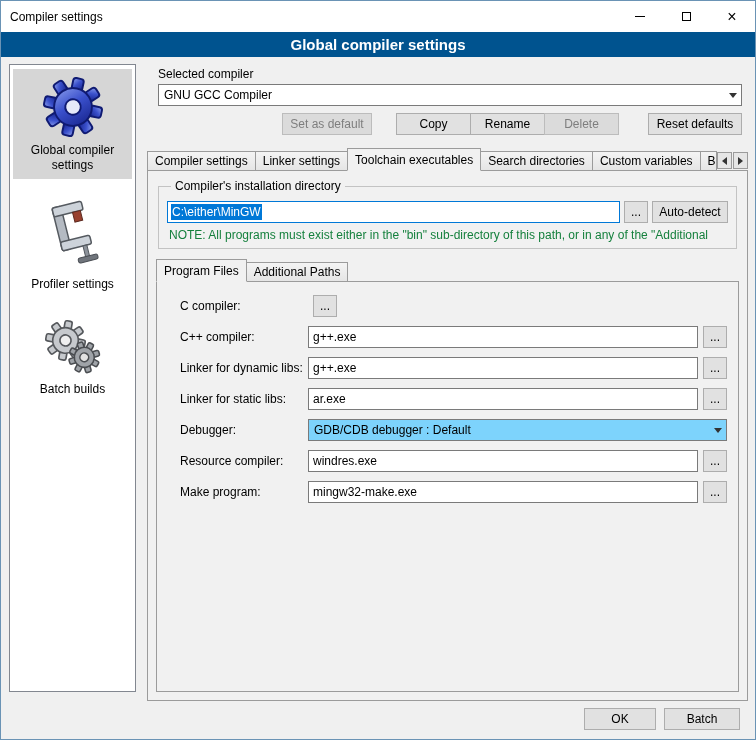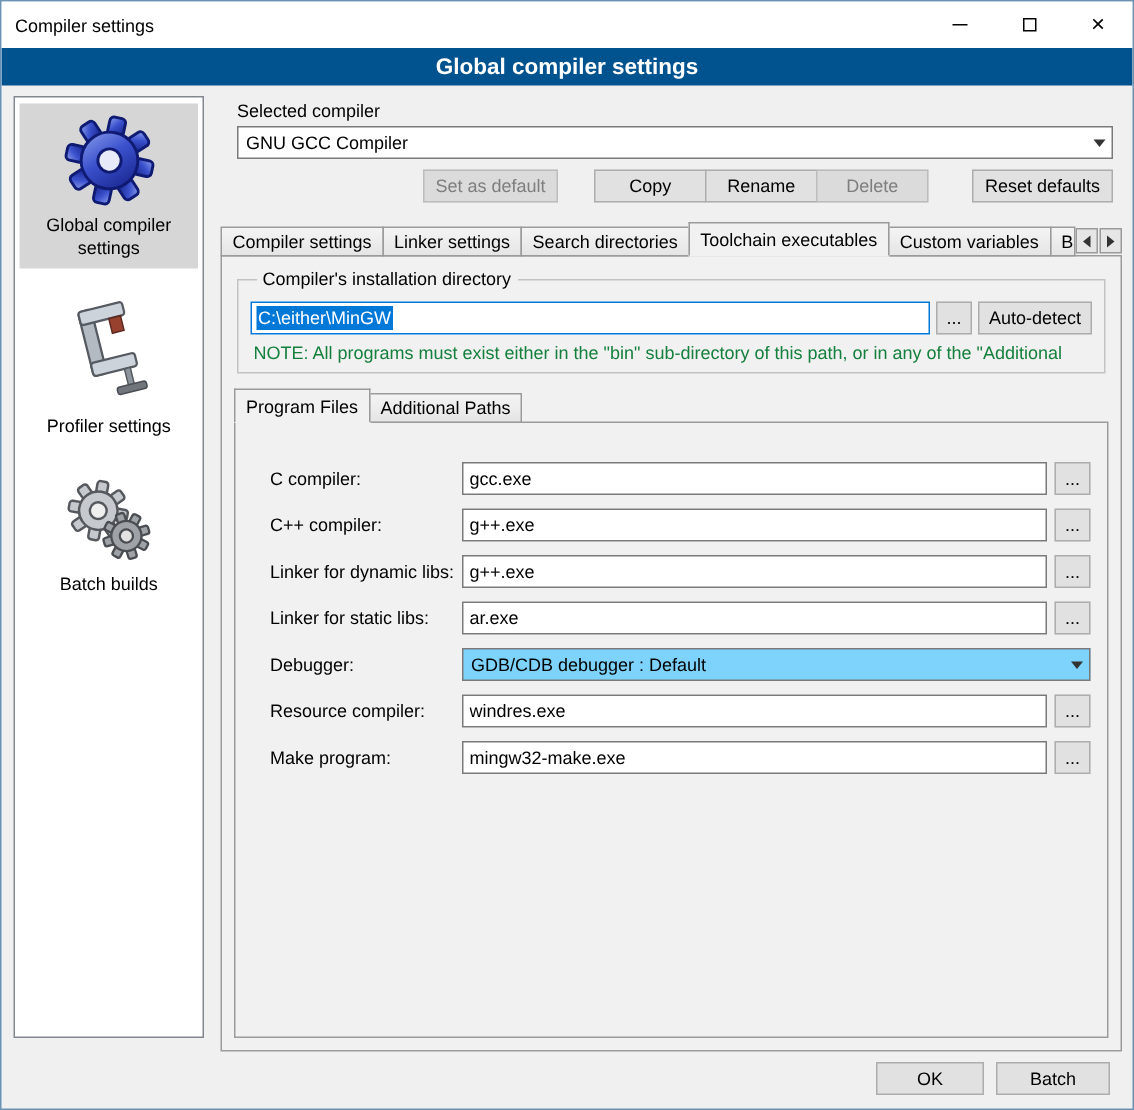--- a/index.html
+++ b/index.html
@@ -63,21 +63,21 @@
   .dir-input { flex: 1; height: 22px; border: 1px solid #0078d7; background: #fff; display: flex; align-items: center; padding: 0 3px; overflow: hidden; }
   .dir-input .sel { background: #0078d7; color: #fff; padding: 1px 1px; white-space: nowrap; }
   .dir-row .browse { width: 24px; margin-left: 4px; flex: 0 0 auto; }
   .dir-row .autodetect { width: 76px; margin-left: 4px; flex: 0 0 auto; }
   .note { margin: 5px 2px 0; color: #15803d; white-space: nowrap; overflow: hidden; }
 
   .subtabs { margin-top: 10px; }
 
   .sub-panel { flex: 1; border: 1px solid #9b9b9b; background: #f1f1f1; padding: 8px; min-height: 0; overflow: hidden; }
   .field-row { display: flex; align-items: center; margin: 0 3px 9px 15px; }
-  .field-row.first { margin-top: 18px; }
+  .field-row.first { margin-top: 5px; }
   .f-label { flex: 0 0 128px; white-space: nowrap; }
   input.text { flex: 1 1 auto; height: 22px; border: 1px solid #7a7a7a; padding: 0 4px; font: 12px "Liberation Sans", sans-serif; background: #fff; min-width: 0; }
   .field-row .browse { width: 24px; margin-left: 5px; flex: 0 0 auto; }
   .debugger-combo { flex: 1; background: #7dd3fc; align-items: center; }
 
   
   .footer { position: absolute; right: 15px; bottom: 9px; display: flex; }
   .btn.ok { width: 72px; }
   .btn.cancel { width: 76px; margin-left: 8px; }
 </style>
@@ -177,22 +177,22 @@
       <div class="btn disabled b-setdef">Set as default</div>
       <div class="btn b-copy">Copy</div>
       <div class="btn b-rename">Rename</div>
       <div class="btn disabled b-delete">Delete</div>
       <div class="btn b-reset">Reset defaults</div>
     </div>
 
     <div class="tabstrip">
       <div class="tab">Compiler settings</div>
       <div class="tab">Linker settings</div>
+      <div class="tab active">Toolchain executables</div>
       <div class="tab">Search directories</div>
-      <div class="tab active">Toolchain executables</div>
       <div class="tab">Custom variables</div>
       <div class="tab trunc">Buil</div>
       <div class="tab-scrollers">
         <div class="scr-btn">
             <span class="tri-left"></span>
           </div>
         <div class="scr-btn">
             <span class="tri-right"></span>
           </div>
       </div>
@@ -214,21 +214,20 @@
 
       <div class="tabstrip subtabs">
         <div class="tab active">Program Files</div>
         <div class="tab">Additional Paths</div>
       </div>
 
       <div class="sub-panel">
 
         <div class="field-row first">
           <div class="f-label">C compiler:</div>
-          <input class="text" type="text" value="gcc.exe" style="">
           <div class="btn browse">...</div>
         </div>
 
         <div class="field-row">
           <div class="f-label">C++ compiler:</div>
           <input class="text" type="text" value="g++.exe" style="">
           <div class="btn browse">...</div>
         </div>
 
         <div class="field-row">

